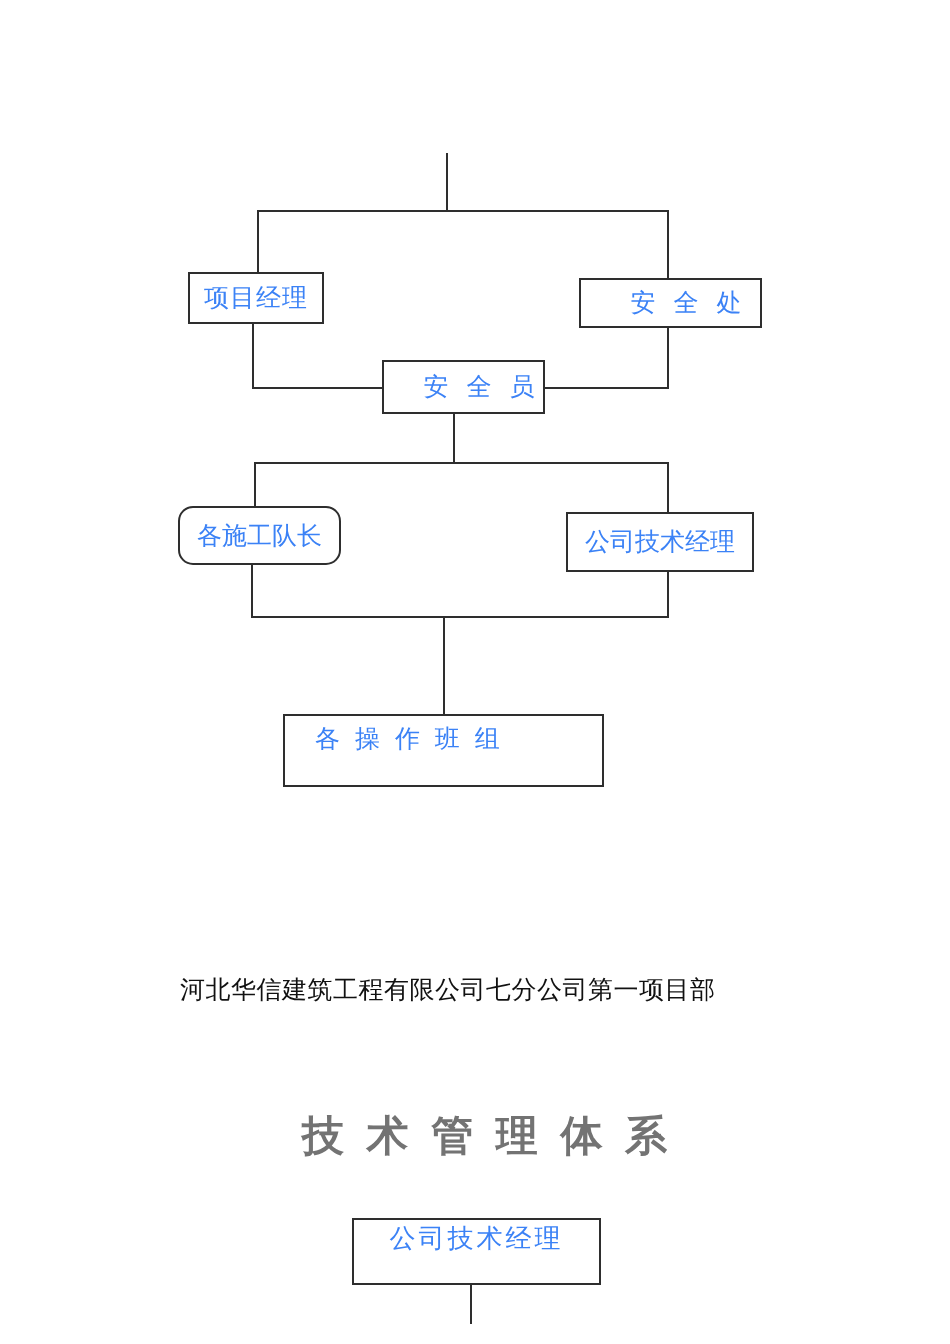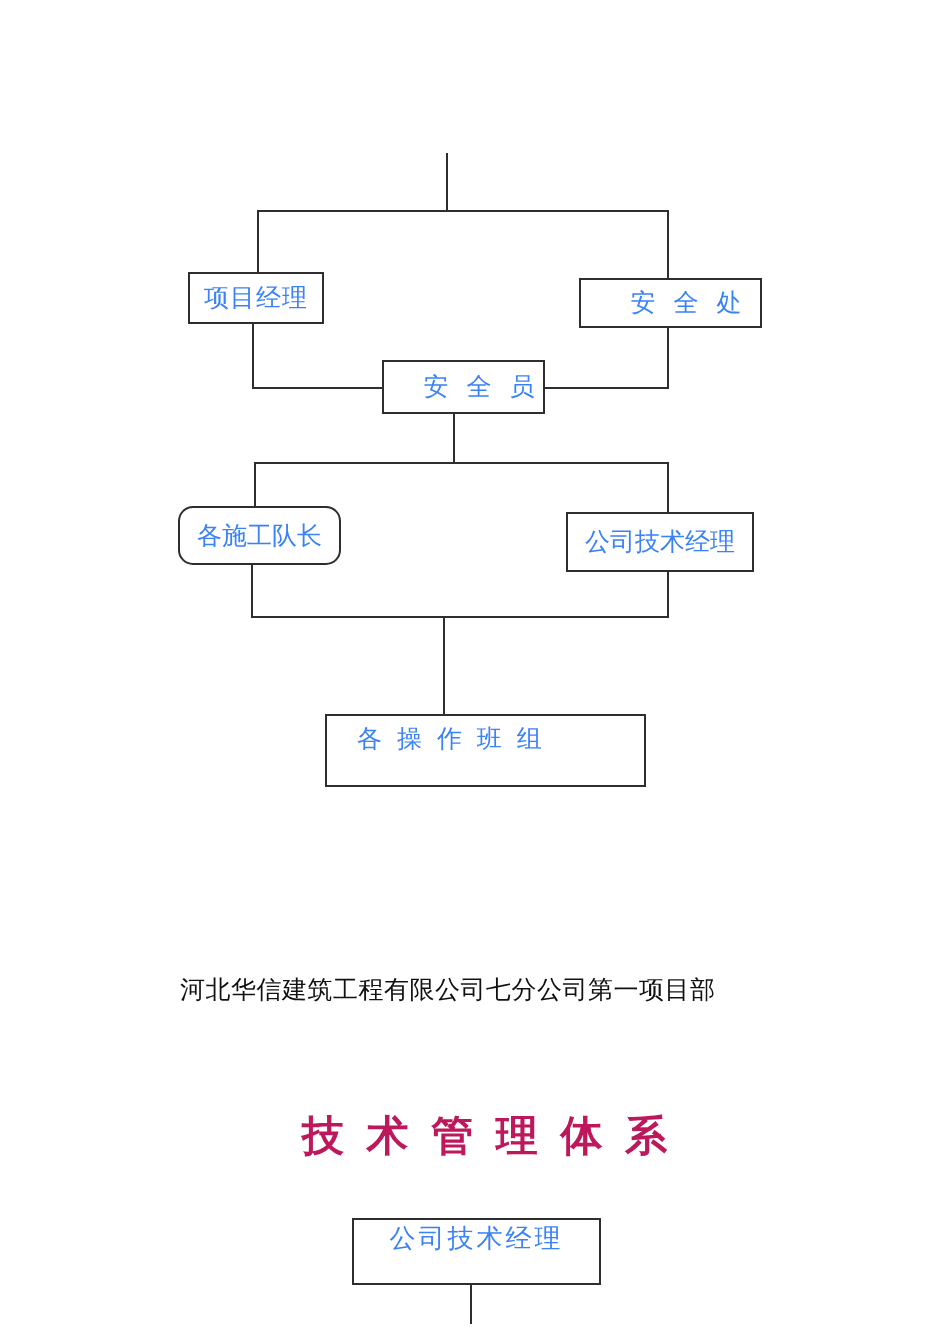--- a/index.html
+++ b/index.html
@@ -35,21 +35,20 @@
     letter-spacing: 1px;
     white-space: nowrap;
     color: #3b82f6;
   }
   .sp-wide { word-spacing: 8px; padding-left: 32px; }
   .node.top-left-text {
     align-items: flex-start;
     justify-content: flex-start;
     padding: 8px 0 0 30px;
     word-spacing: 5px;
-    margin-left: 42px;
   }
   .node.top-center-text {
     align-items: flex-start;
     padding-top: 3px;
     font-size: 26px;
     letter-spacing: 3px;
   }
   .caption {
     position: absolute;
     left: 180px;
@@ -60,21 +59,21 @@
     white-space: nowrap;
   }
   .big-title {
     position: absolute;
     left: 302px;
     top: 1112px;
     font-family: "DejaVu Sans", sans-serif;
     font-weight: bold;
     font-size: 42px;
     line-height: 1.15;
-    color: #be185d;
+    color: #737373;
     word-spacing: 6px;
     letter-spacing: 1px;
     white-space: nowrap;
   }
 </style>
 </head>
 <body>
 
 <div class="page">
 

